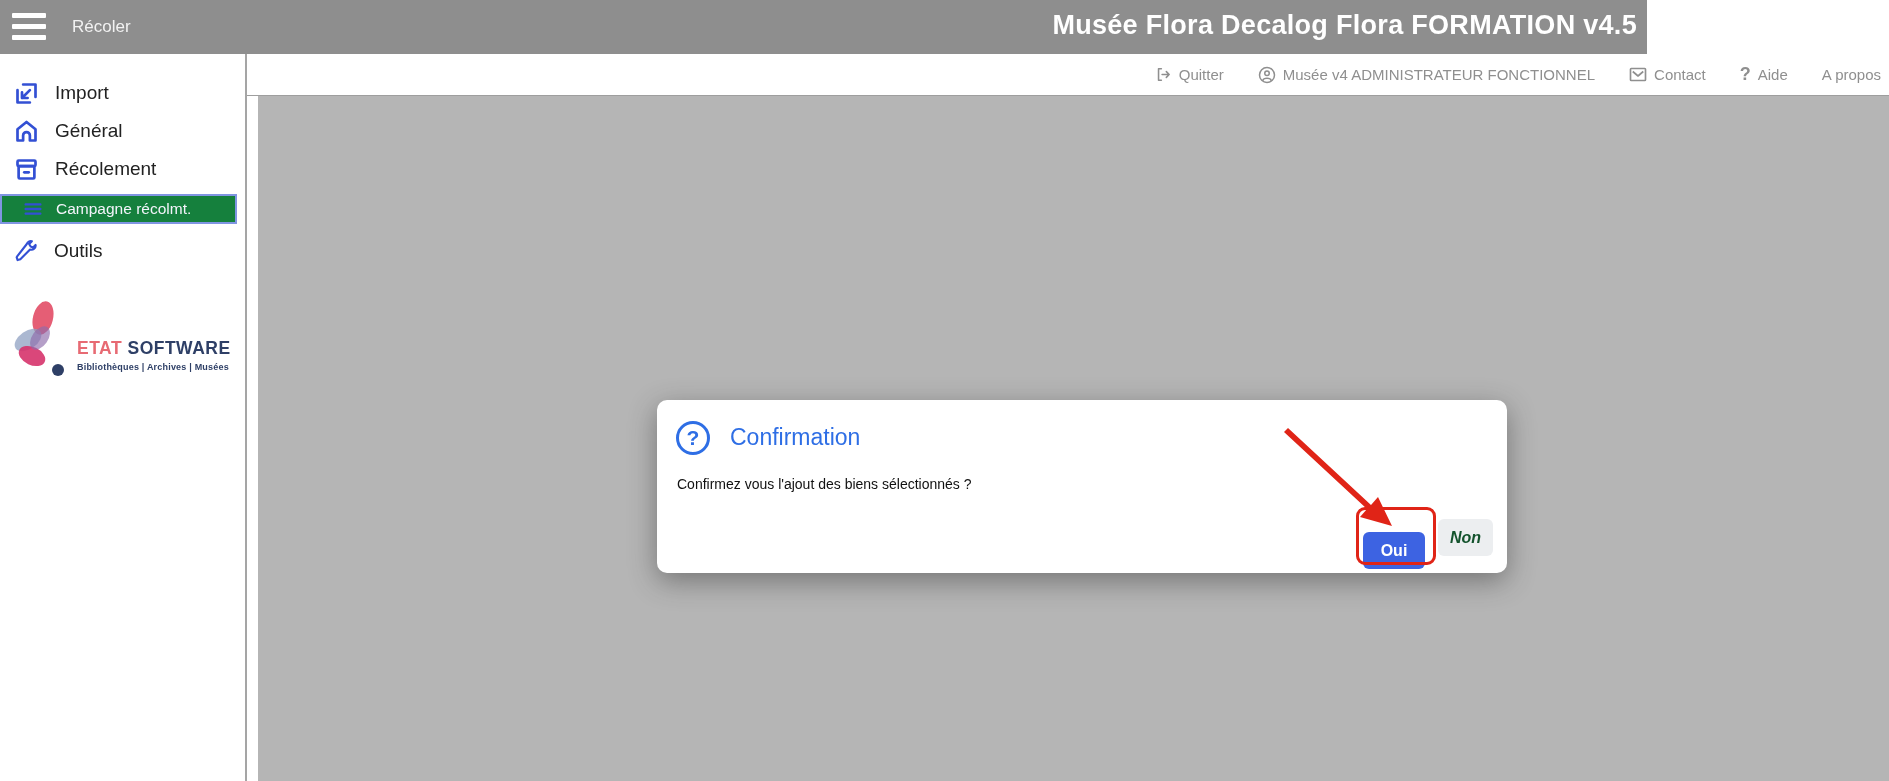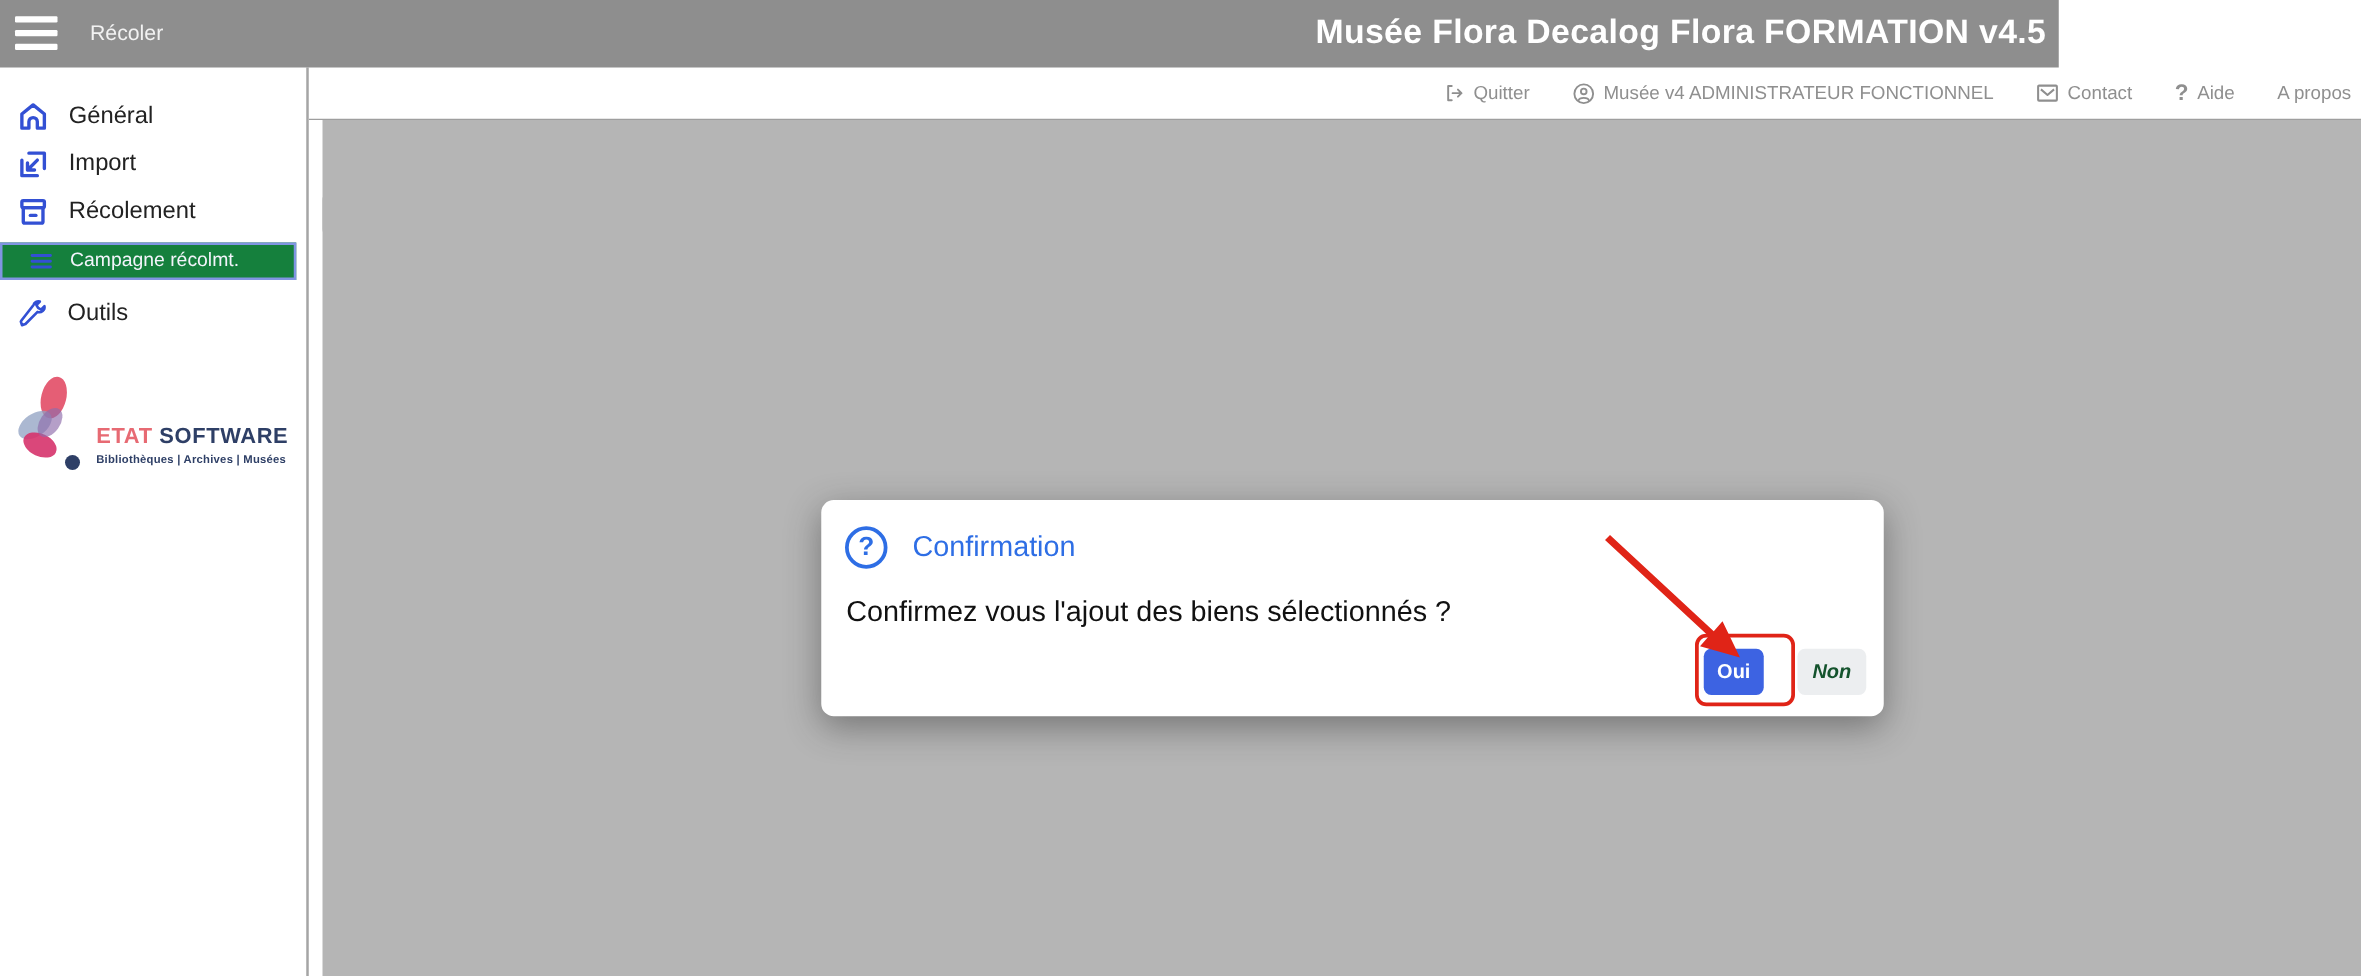--- a/index.html
+++ b/index.html
@@ -52,23 +52,23 @@
 
   .th { color:#000000; font-size:15px; font-weight:bold; white-space:nowrap; }
   .hcheck { left:281px; top:469px; width:16px; height:16px; border:2px solid #9a9a9a; background:#c3c3c3; border-radius:2px; cursor:pointer; }
 
   
   .modal { left:657px; top:400px; width:850px; height:173px; background:#ffffff; border-radius:10px;
            box-shadow:0 8px 28px rgba(40,40,40,.45); z-index:10; }
   .m-icon { left:19px; top:21px; width:34px; height:34px; border:3px solid #2e6ee5; border-radius:50%;
             color:#2e6ee5; font-size:21px; font-weight:bold; display:flex; align-items:center; justify-content:center; }
   .m-title { left:73px; top:24px; color:#2e6ee5; font-size:23px; }
-  .m-msg { left:20px; top:76px; color:#111111; font-size:23px; }
+  .m-msg { left:20px; top:76px; color:#111111; font-size:14px; }
   .btn { border-radius:6px; font-size:16px; font-weight:bold; display:flex; align-items:center; justify-content:center; cursor:pointer; }
-  .btn-yes { left:706px; top:119px; width:48px; height:37px; background:#3d63e2; color:#ffffff; }
+  .btn-yes { left:706px; top:132px; width:62px; height:37px; background:#3d63e2; color:#ffffff; }
   .btn-no  { left:781px; top:119px; width:55px; height:37px; background:#eceef0; color:#14532d;font-style:italic; }
 
   .anno-box { left:1356px; top:507px; width:80px; height:58px; border:3px solid #e02417; border-radius:9px; z-index:20; }
   .anno-arrow { left:1270px; top:415px; z-index:21; pointer-events:none; }
 </style>
 </head>
 <body>
 
 <div class="abs topbar">
   <div class="abs burger">
@@ -109,31 +109,31 @@
   </span>
   <span class="ulink">
     <span>A propos</span>
   </span>
 </div>
 
 <div class="abs sidebar">
   <div style="height:20px"></div>
   <div class="nav-item">
     <svg class="icon-blue" width="27" height="27" viewBox="0 0 24 24" fill="none" stroke="currentColor" stroke-width="2.4" stroke-linecap="round" stroke-linejoin="round">
-        <path d="M4 20 v-10 l8 -6.5 8 6.5 v10 h-5 v-4.5 a3 3 0 0 0 -6 0 v4.5 z"></path>
-      </svg>
-    <span>Général</span>
-  </div>
-  <div class="nav-item">
-    <svg class="icon-blue" width="27" height="27" viewBox="0 0 24 24" fill="none" stroke="currentColor" stroke-width="2.4" stroke-linecap="round" stroke-linejoin="round">
         <path d="M9 4 h11 v11"></path>
         <path d="M4 9 v11 h11"></path>
         <path d="M15 9 l-7 7 M8 11 v5 h5"></path>
       </svg>
     <span>Import</span>
+  </div>
+  <div class="nav-item">
+    <svg class="icon-blue" width="27" height="27" viewBox="0 0 24 24" fill="none" stroke="currentColor" stroke-width="2.4" stroke-linecap="round" stroke-linejoin="round">
+        <path d="M4 20 v-10 l8 -6.5 8 6.5 v10 h-5 v-4.5 a3 3 0 0 0 -6 0 v4.5 z"></path>
+      </svg>
+    <span>Général</span>
   </div>
   <div class="nav-item">
     <svg class="icon-blue" width="27" height="27" viewBox="0 0 24 24" fill="none" stroke="currentColor" stroke-width="2.4" stroke-linecap="round" stroke-linejoin="round">
         <rect x="4" y="4" width="16" height="5" rx="1"></rect>
         <rect x="5" y="9" width="14" height="11" rx="1"></rect>
         <path d="M10 14.5 h4"></path>
       </svg>
     <span>Récolement</span>
   </div>
   <div style="height:6px"></div>

